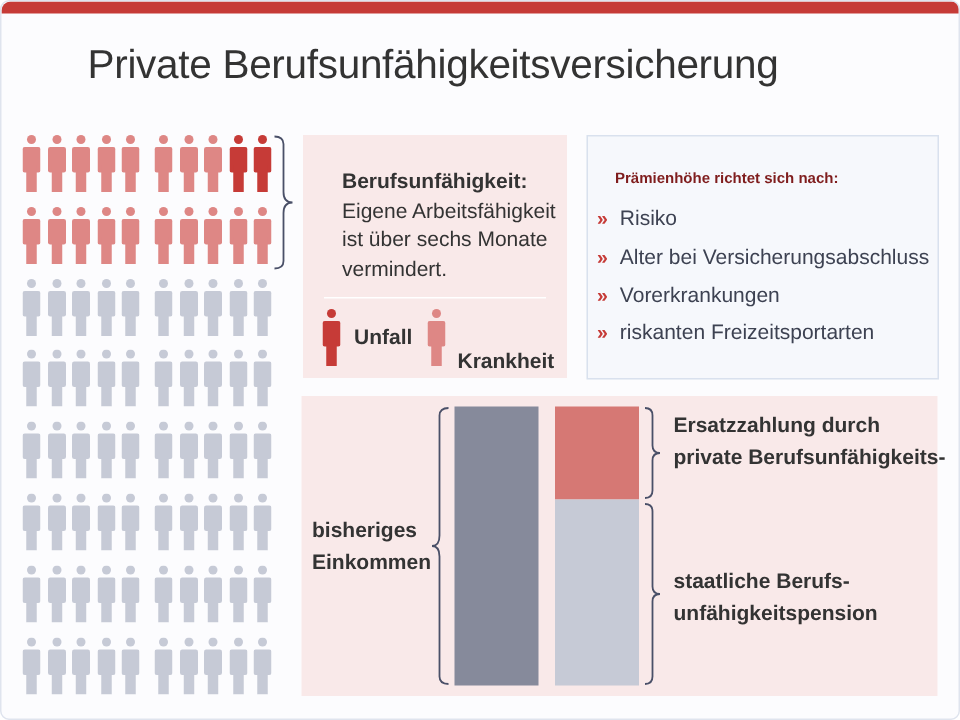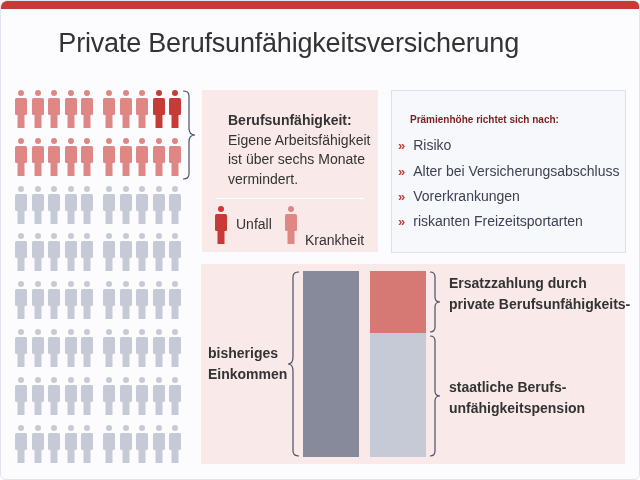--- a/index.html
+++ b/index.html
@@ -7,21 +7,21 @@
   .frame{position:absolute;left:0;top:0;width:638px;height:478px;border:1px solid #dfe4ee;border-radius:6px;background:#fcfcfe;overflow:hidden;}
   .topbar{position:absolute;left:0;top:0;width:640px;height:8px;background:#c63b37;border-radius:6px 6px 0 0;}
   .title{position:absolute;left:0;top:28px;width:519px;text-align:right;font-size:27px;color:#333;letter-spacing:-0.2px;}
   .person{position:absolute;width:12px;height:38px;}
   .brace{position:absolute;}
   .def-box{position:absolute;left:202px;top:90px;width:176px;height:162px;background:#f9e9e9;}
   .def-text{position:absolute;left:228px;top:95px;width:160px;font-size:14px;line-height:19.5px;color:#333;margin-top:16px;}
   .def-text b{font-weight:bold;}
   .def-sep{position:absolute;left:216px;top:198px;width:148px;height:1px;background:#fff;}
   .legend-icon{position:absolute;width:12px;height:38px;}
-  .legend-label{position:absolute;font-size:14px;color:#333;}
+  .legend-label{position:absolute;font-size:14px;color:#333;font-weight:bold;}
   .prem-box{position:absolute;left:391px;top:90px;width:233px;height:161px;background:#f6f8fc;border:1px solid #d9e1ee;}
   .prem-title{position:absolute;left:398px;top:114px;font-size:10px;font-weight:bold;color:#7f1d1d;padding-left:12px;}
   .prem-item{position:absolute;left:398px;font-size:14px;color:#3d4252;}
   .prem-item .bul{color:#c63b37;font-weight:bold;margin-right:8px;font-size:13px;}
   .income-box{position:absolute;left:201px;top:264px;width:424px;height:200px;background:#f9e9e9;}
   .bar-full{position:absolute;left:303px;top:271px;width:56px;height:186px;background:#868a9b;}
   .bar-top{position:absolute;left:370px;top:271px;width:56px;height:62px;background:#d67874;}
   .bar-bottom{position:absolute;left:370px;top:333px;width:56px;height:124px;background:#c6cad6;}
   .lbl{position:absolute;font-size:14px;line-height:20.5px;color:#333;font-weight:bold;}
 </style>

